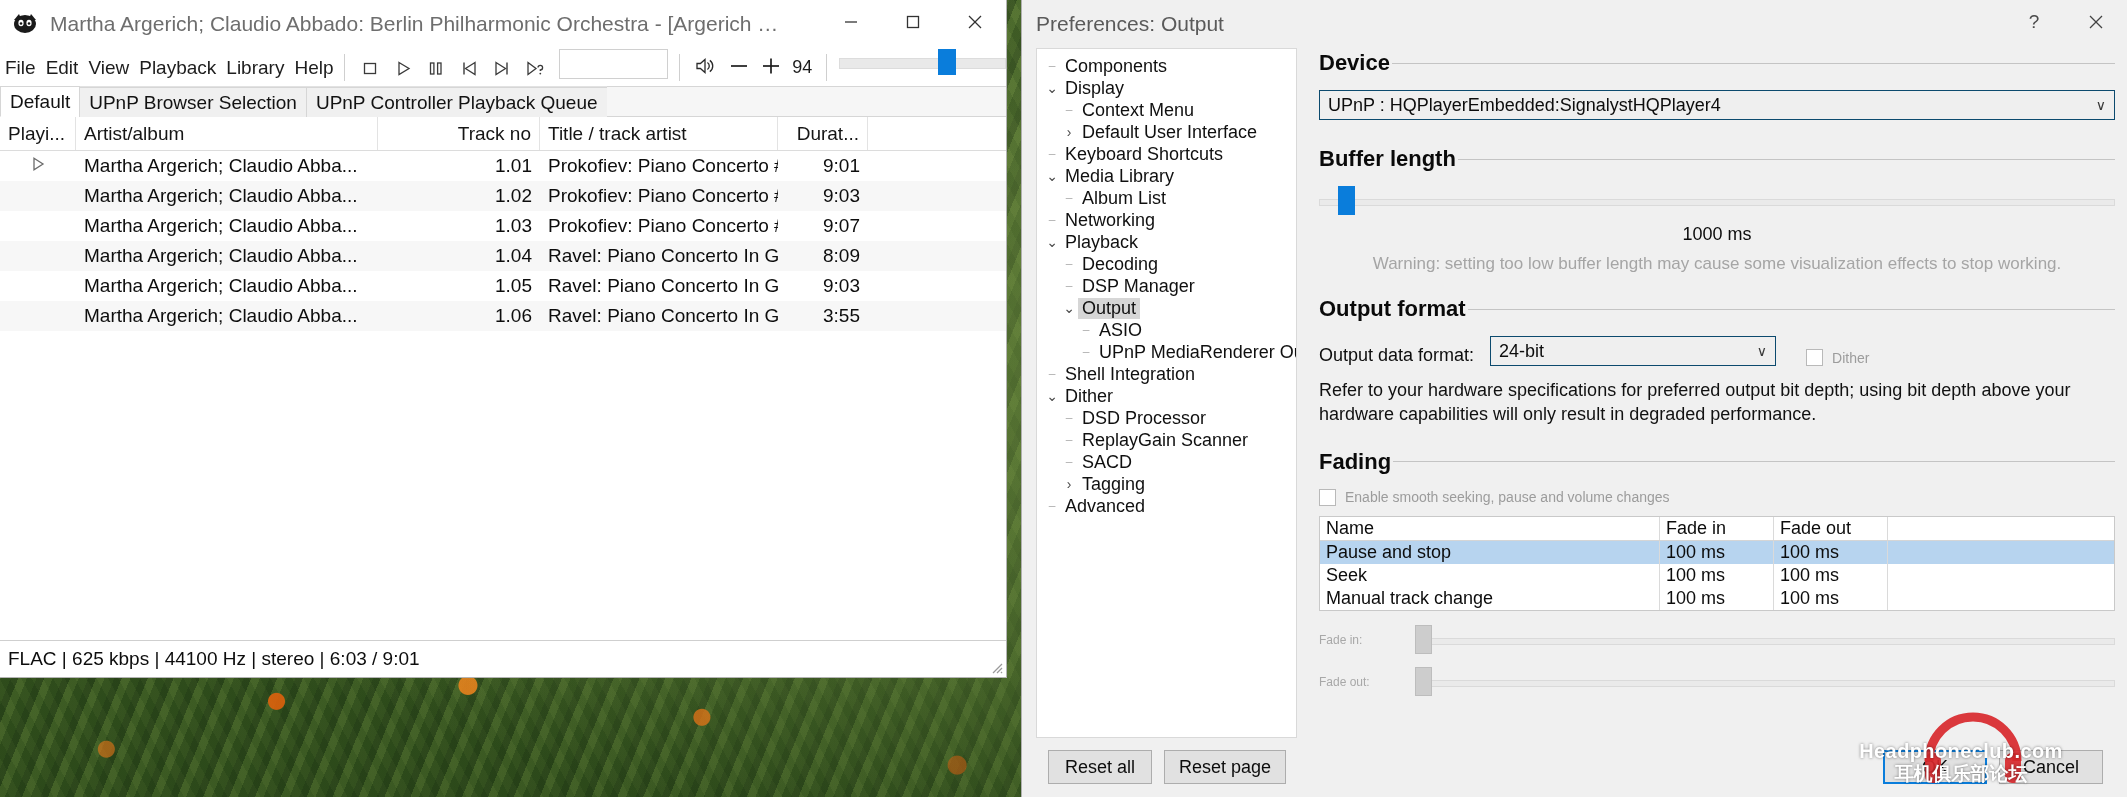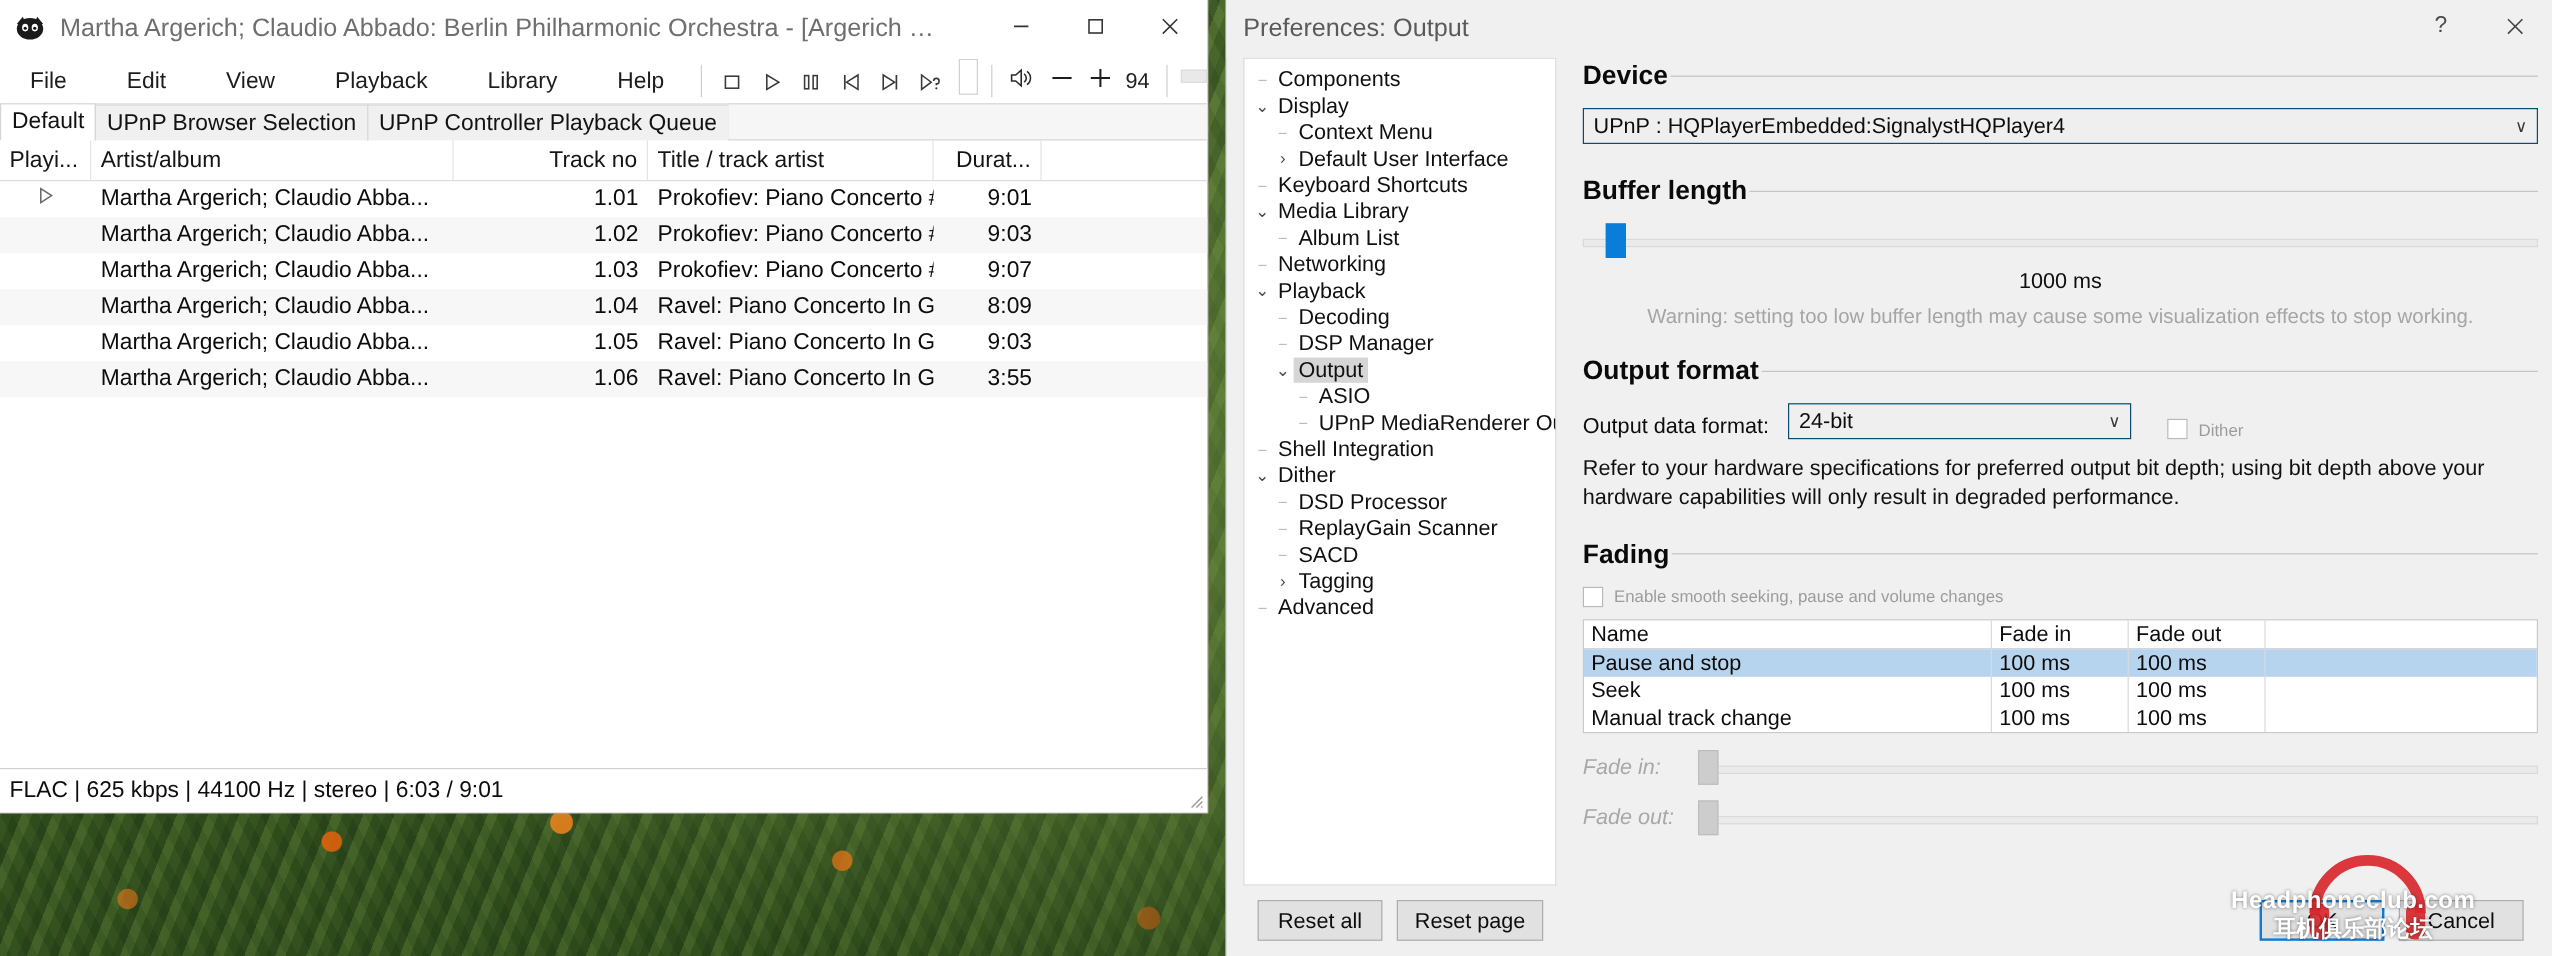--- a/index.html
+++ b/index.html
@@ -51,21 +51,21 @@
     color:#3a3a3a;font-size:16px;
   }
   #player-winbtns{position:absolute;right:0;top:0;display:flex;}
 
   
   #menubar{
     height:37px;display:flex;align-items:stretch;background:#fff;
     border-bottom:1px solid #e2e2e2;
   }
   .menu-item{
-    display:flex;align-items:center;padding:0 25px;font-size:19px;color:#1d1d1d;
+    display:flex;align-items:center;padding:0 5px;font-size:19px;color:#1d1d1d;
     white-space:nowrap;
   }
   .tb-sep{width:1px;background:#cfcfcf;margin:5px 6px;}
   .tb-icons{display:flex;align-items:center;gap:3px;padding:0 4px;}
   .tb-ico{width:30px;height:30px;display:flex;align-items:center;justify-content:center;}
   #seekbox{
     width:112px;height:28px;border:1px solid #d0d0d0;background:#fff;margin:0 5px;
   }
   #volgroup{display:flex;align-items:center;gap:10px;padding:0 8px;}
   #volnum{font-size:18px;color:#1d1d1d;}
@@ -166,21 +166,21 @@
   .ftrow{display:flex;height:23px;align-items:center;font-size:18px;color:#0c0c0c;}
   .ftrow.head{border-bottom:1px solid #d5d5d5;}
   .ftrow.sel{background:#b7d4ef;}
   .ftc{padding:0 6px;box-sizing:border-box;overflow:hidden;white-space:nowrap;display:flex;align-items:center;height:100%;}
   .ftc.n{width:340px;border-right:1px solid #dadada;}
   .ftc.i{width:114px;border-right:1px solid #dadada;}
   .ftc.o{width:114px;border-right:1px solid #dadada;}
   .ftc.x{flex:1;}
 
   .faderow{display:flex;align-items:center;gap:0;}
-  .faderow .lbl{width:96px;font-size:18px;color:#a8a8a8;font-style:italic;}
+  .faderow .lbl{width:96px;font-size:12px;color:#a8a8a8;}
 
   #prefs-buttons{
     position:absolute;left:0;bottom:0;width:1105px;height:60px;display:flex;align-items:center;
     box-sizing:border-box;padding:0 24px 0 26px;
   }
   .dbtn{
     height:34px;min-width:104px;padding:0 14px;background:#e1e1e1;border:1px solid #adadad;
     display:flex;align-items:center;justify-content:center;font-size:18px;color:#0d0d0d;
     box-sizing:border-box;margin-right:12px;
   }

